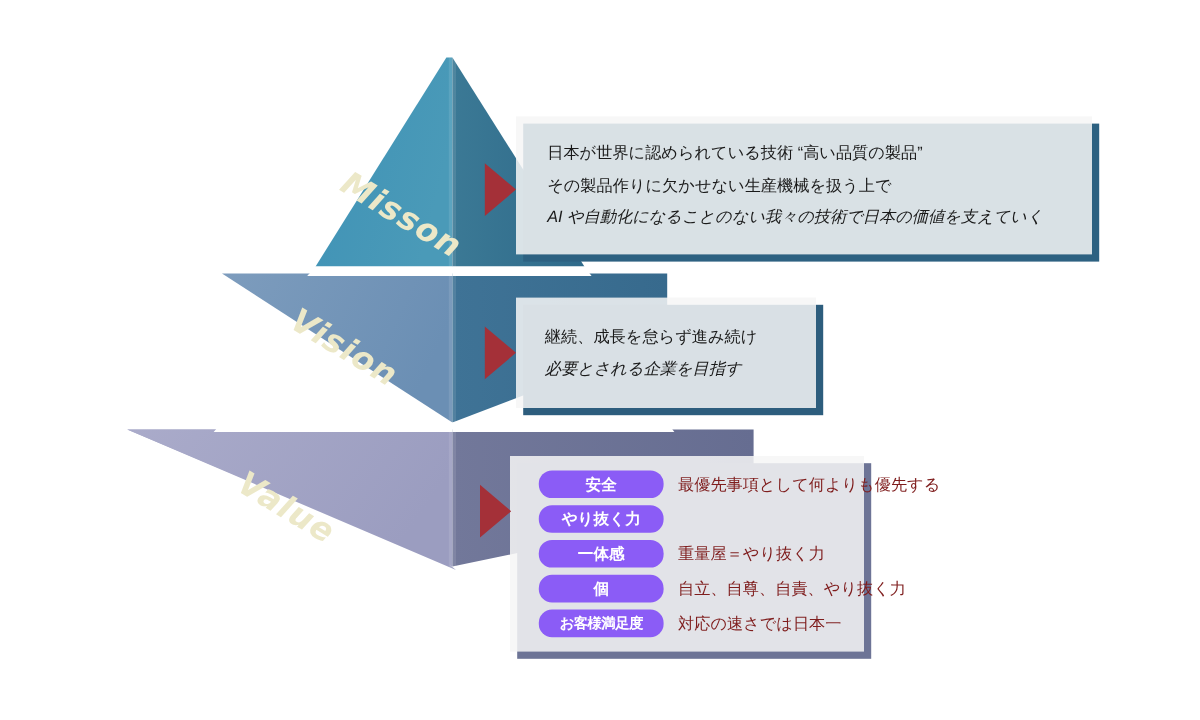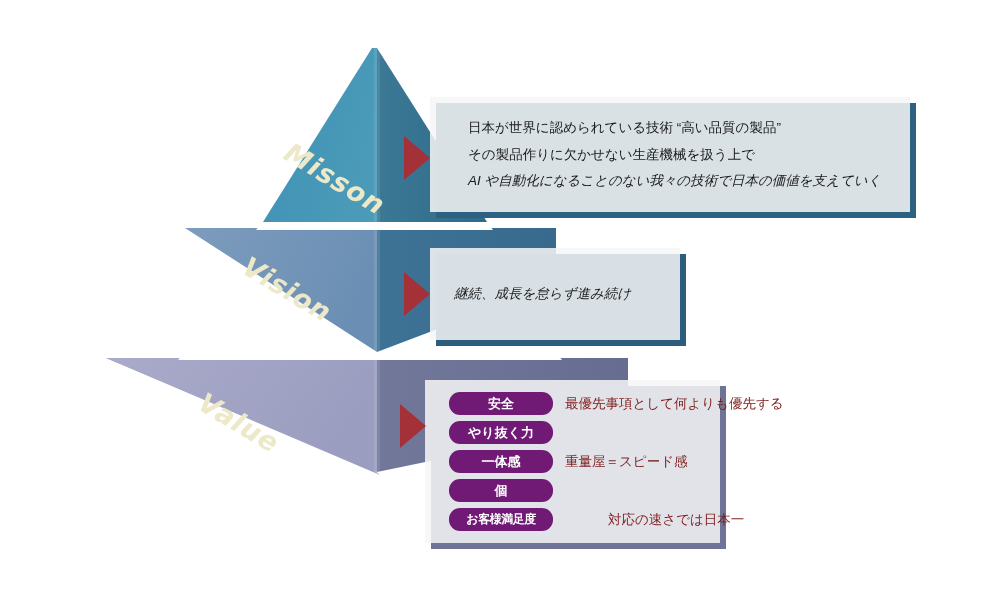--- a/index.html
+++ b/index.html
@@ -65,44 +65,44 @@
 
   .callout-line {
     color: #1a1a1a;
     font-size: 13.5px;
     line-height: 1.0;
     white-space: nowrap;
   }
 
   
   .text-lines {
-    padding-left: 38px;
+    padding-left: 26px;
   }
   .text-lines .callout-line {
     margin: 0 0 13px 0;
   }
   .text-lines .callout-line:last-child { margin-bottom: 0; font-style: italic; }
 
   
   .value-rows {
     padding-left: 24px;
   }
   .value-row {
     display: flex;
     align-items: center;
     margin-bottom: 8px;
     height: 21px;
   }
-  .value-row:last-child { margin-bottom: 0; gap: 43px; }
+  .value-row:last-child { margin-bottom: 0; }
 
   .badge {
     width: 104px;
     height: 23px;
     border-radius: 11px;
-    background: #701a75;
+    background: #8b5cf6;
     color: #ffffff;
     font-size: 13px;
     font-weight: 700;
     display: flex;
     align-items: center;
     justify-content: center;
     flex: 0 0 auto;
     letter-spacing: 0px;
   }
   .badge.tight { font-size: 12px; letter-spacing: -0.5px; }
@@ -199,20 +199,21 @@
       </div>
     </div>
   </div>
   <div class="arrow" style="left:404px; top:136px;"></div>
 
   <div class="callout" style="left:430px; top:248px; width:250px; height:92px;">
     <div class="callout-shadow" style="background:#2d5d7d;"></div>
     <div class="callout-body">
       <div class="text-lines" style="padding-left:24px;">
         <div class="callout-line">継続、成長を怠らず進み続け</div>
+        <div class="callout-line">必要とされる企業を目指す</div>
       </div>
     </div>
   </div>
   <div class="arrow" style="left:404px; top:272px;"></div>
 
   <div class="callout" style="left:425px; top:380px; width:295px; height:163px;">
     <div class="callout-shadow" style="background:#6d7496;"></div>
     <div class="callout-body">
       <div class="value-rows">
 
@@ -220,25 +221,26 @@
           <div class="badge">安全</div>
           <div class="value-desc">最優先事項として何よりも優先する</div>
         </div>
 
         <div class="value-row">
           <div class="badge">やり抜く力</div>
         </div>
 
         <div class="value-row">
           <div class="badge">一体感</div>
-          <div class="value-desc">重量屋＝スピード感</div>
+          <div class="value-desc">重量屋＝やり抜く力</div>
         </div>
 
         <div class="value-row">
           <div class="badge">個</div>
+          <div class="value-desc">自立、自尊、自責、やり抜く力</div>
         </div>
 
         <div class="value-row">
           <div class="badge tight">お客様満足度</div>
           <div class="value-desc">対応の速さでは日本一</div>
         </div>
 
       </div>
     </div>
   </div>

